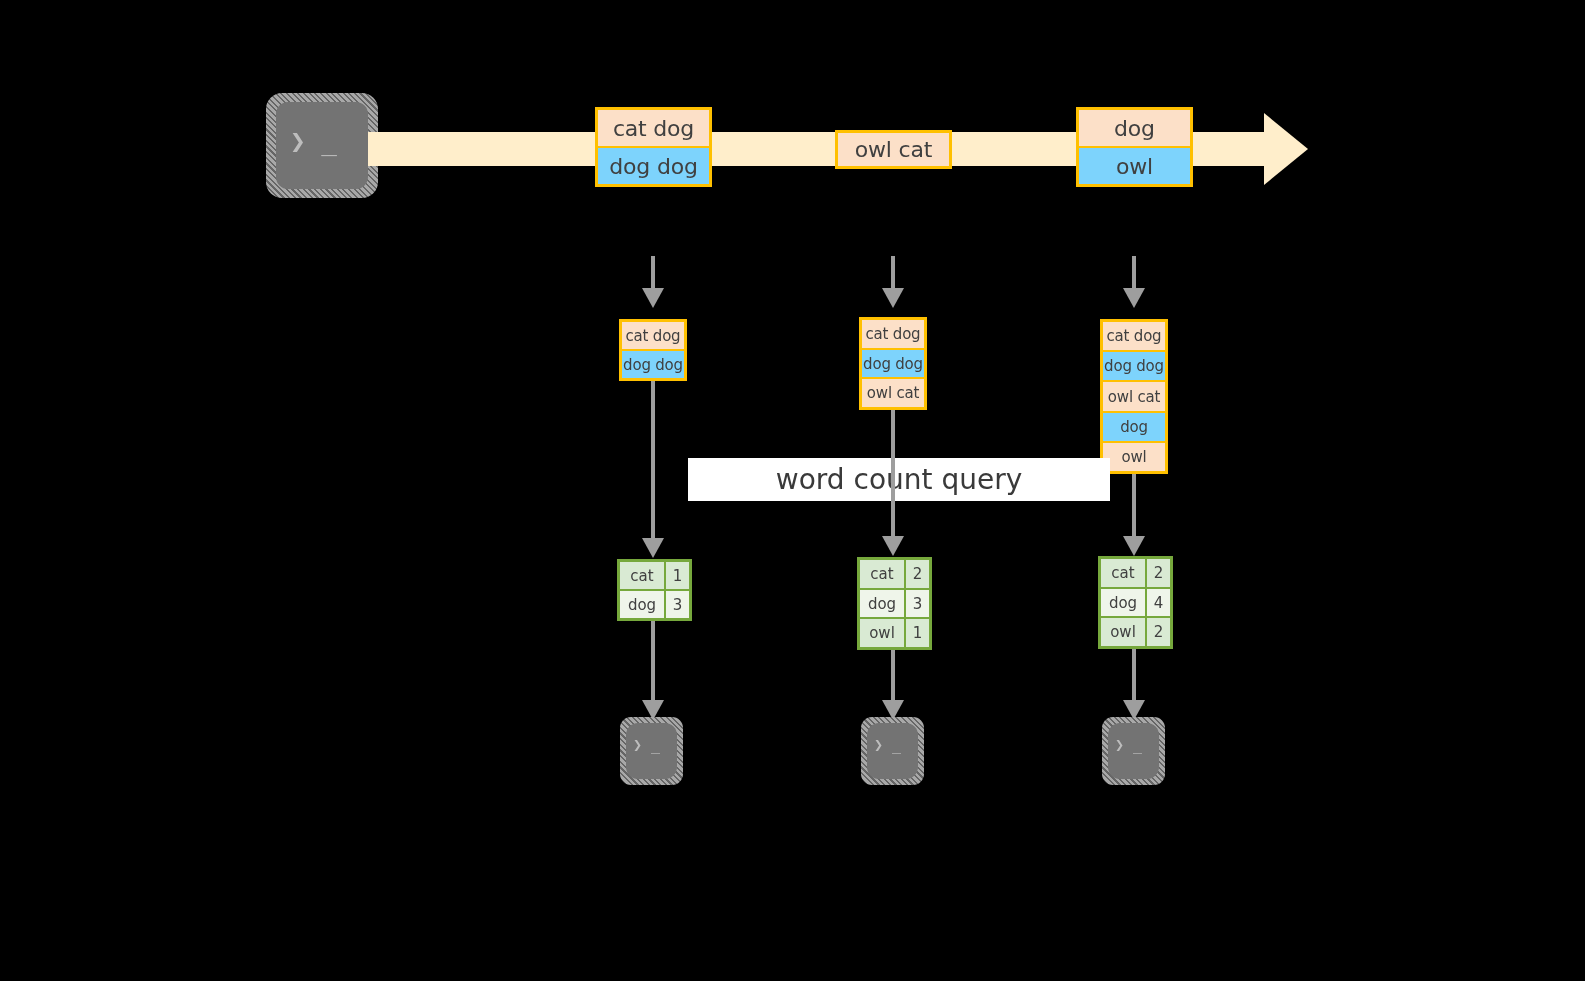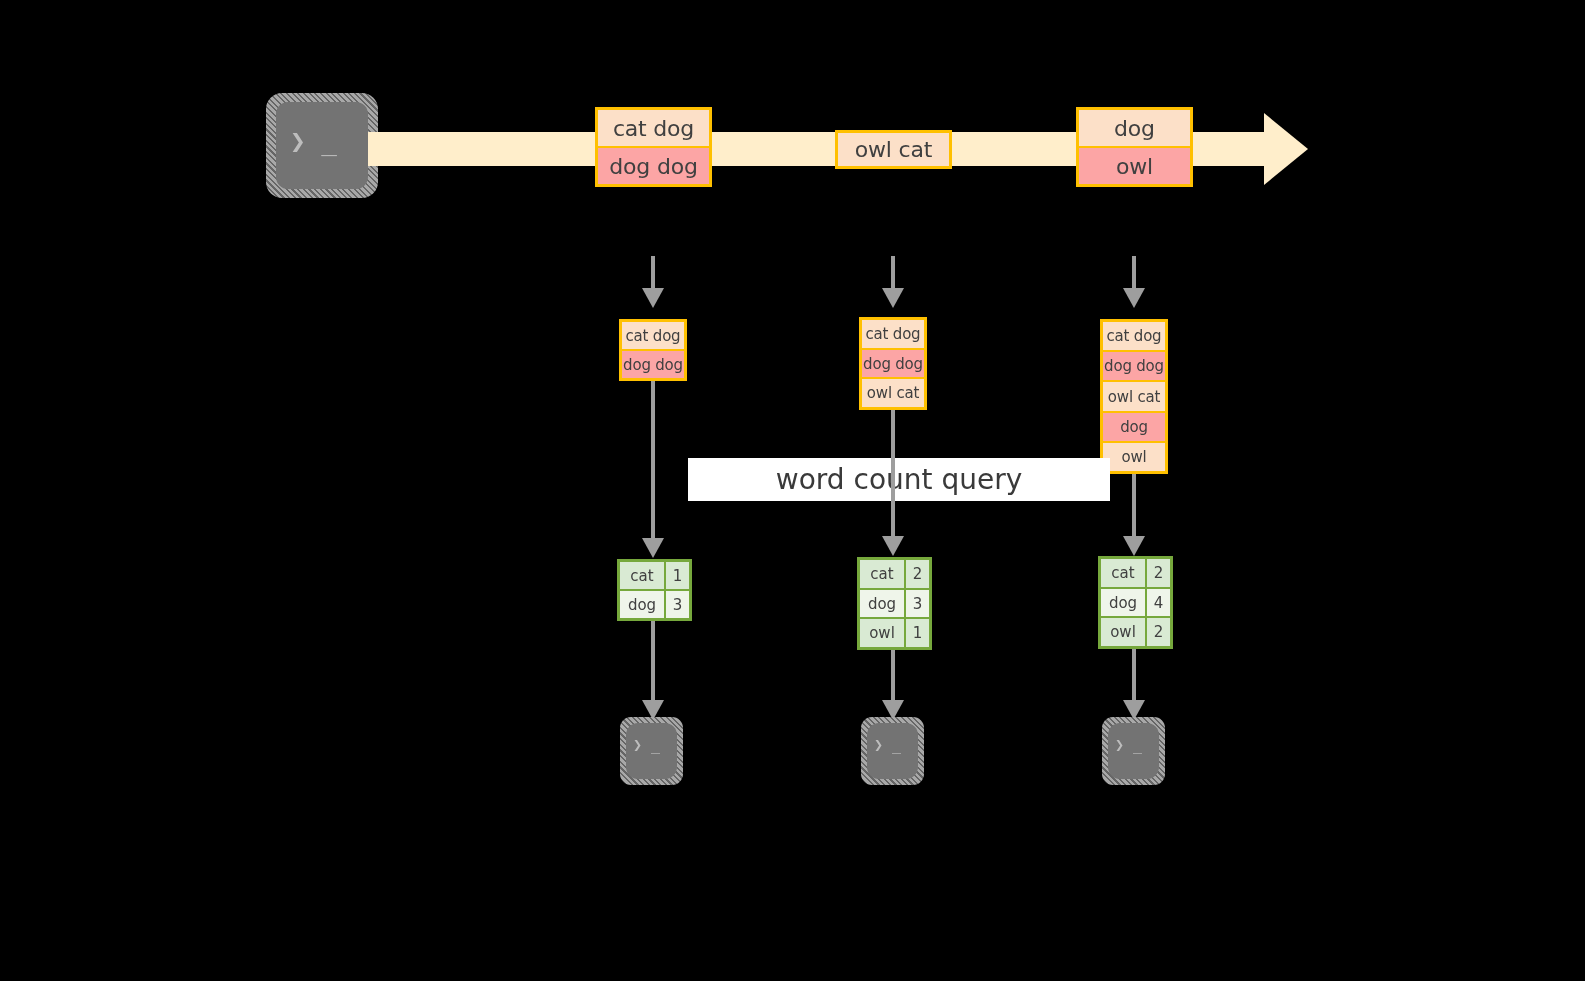--- a/index.html
+++ b/index.html
@@ -64,21 +64,21 @@
   .ebox .row {
     flex: 1 1 auto;
     display: flex;
     align-items: center;
     justify-content: center;
     color: #404040;
     white-space: nowrap;
     letter-spacing: -0.2px;
   }
   .ebox .row.dark  { background: #fce0c8; }
-  .ebox .row.light { background: #fca5a5; }
+  .ebox .row.light { background: #7dd3fc; }
   .ebox .row + .row { border-top: 2px solid #ffc000; }
 
   .ebox.big .row  { font-size: 22px; }
   .ebox.small .row { font-size: 15px; }
 
   
   .gbox {
     position: absolute;
     border: 3px solid #76a83c;
     display: flex;

